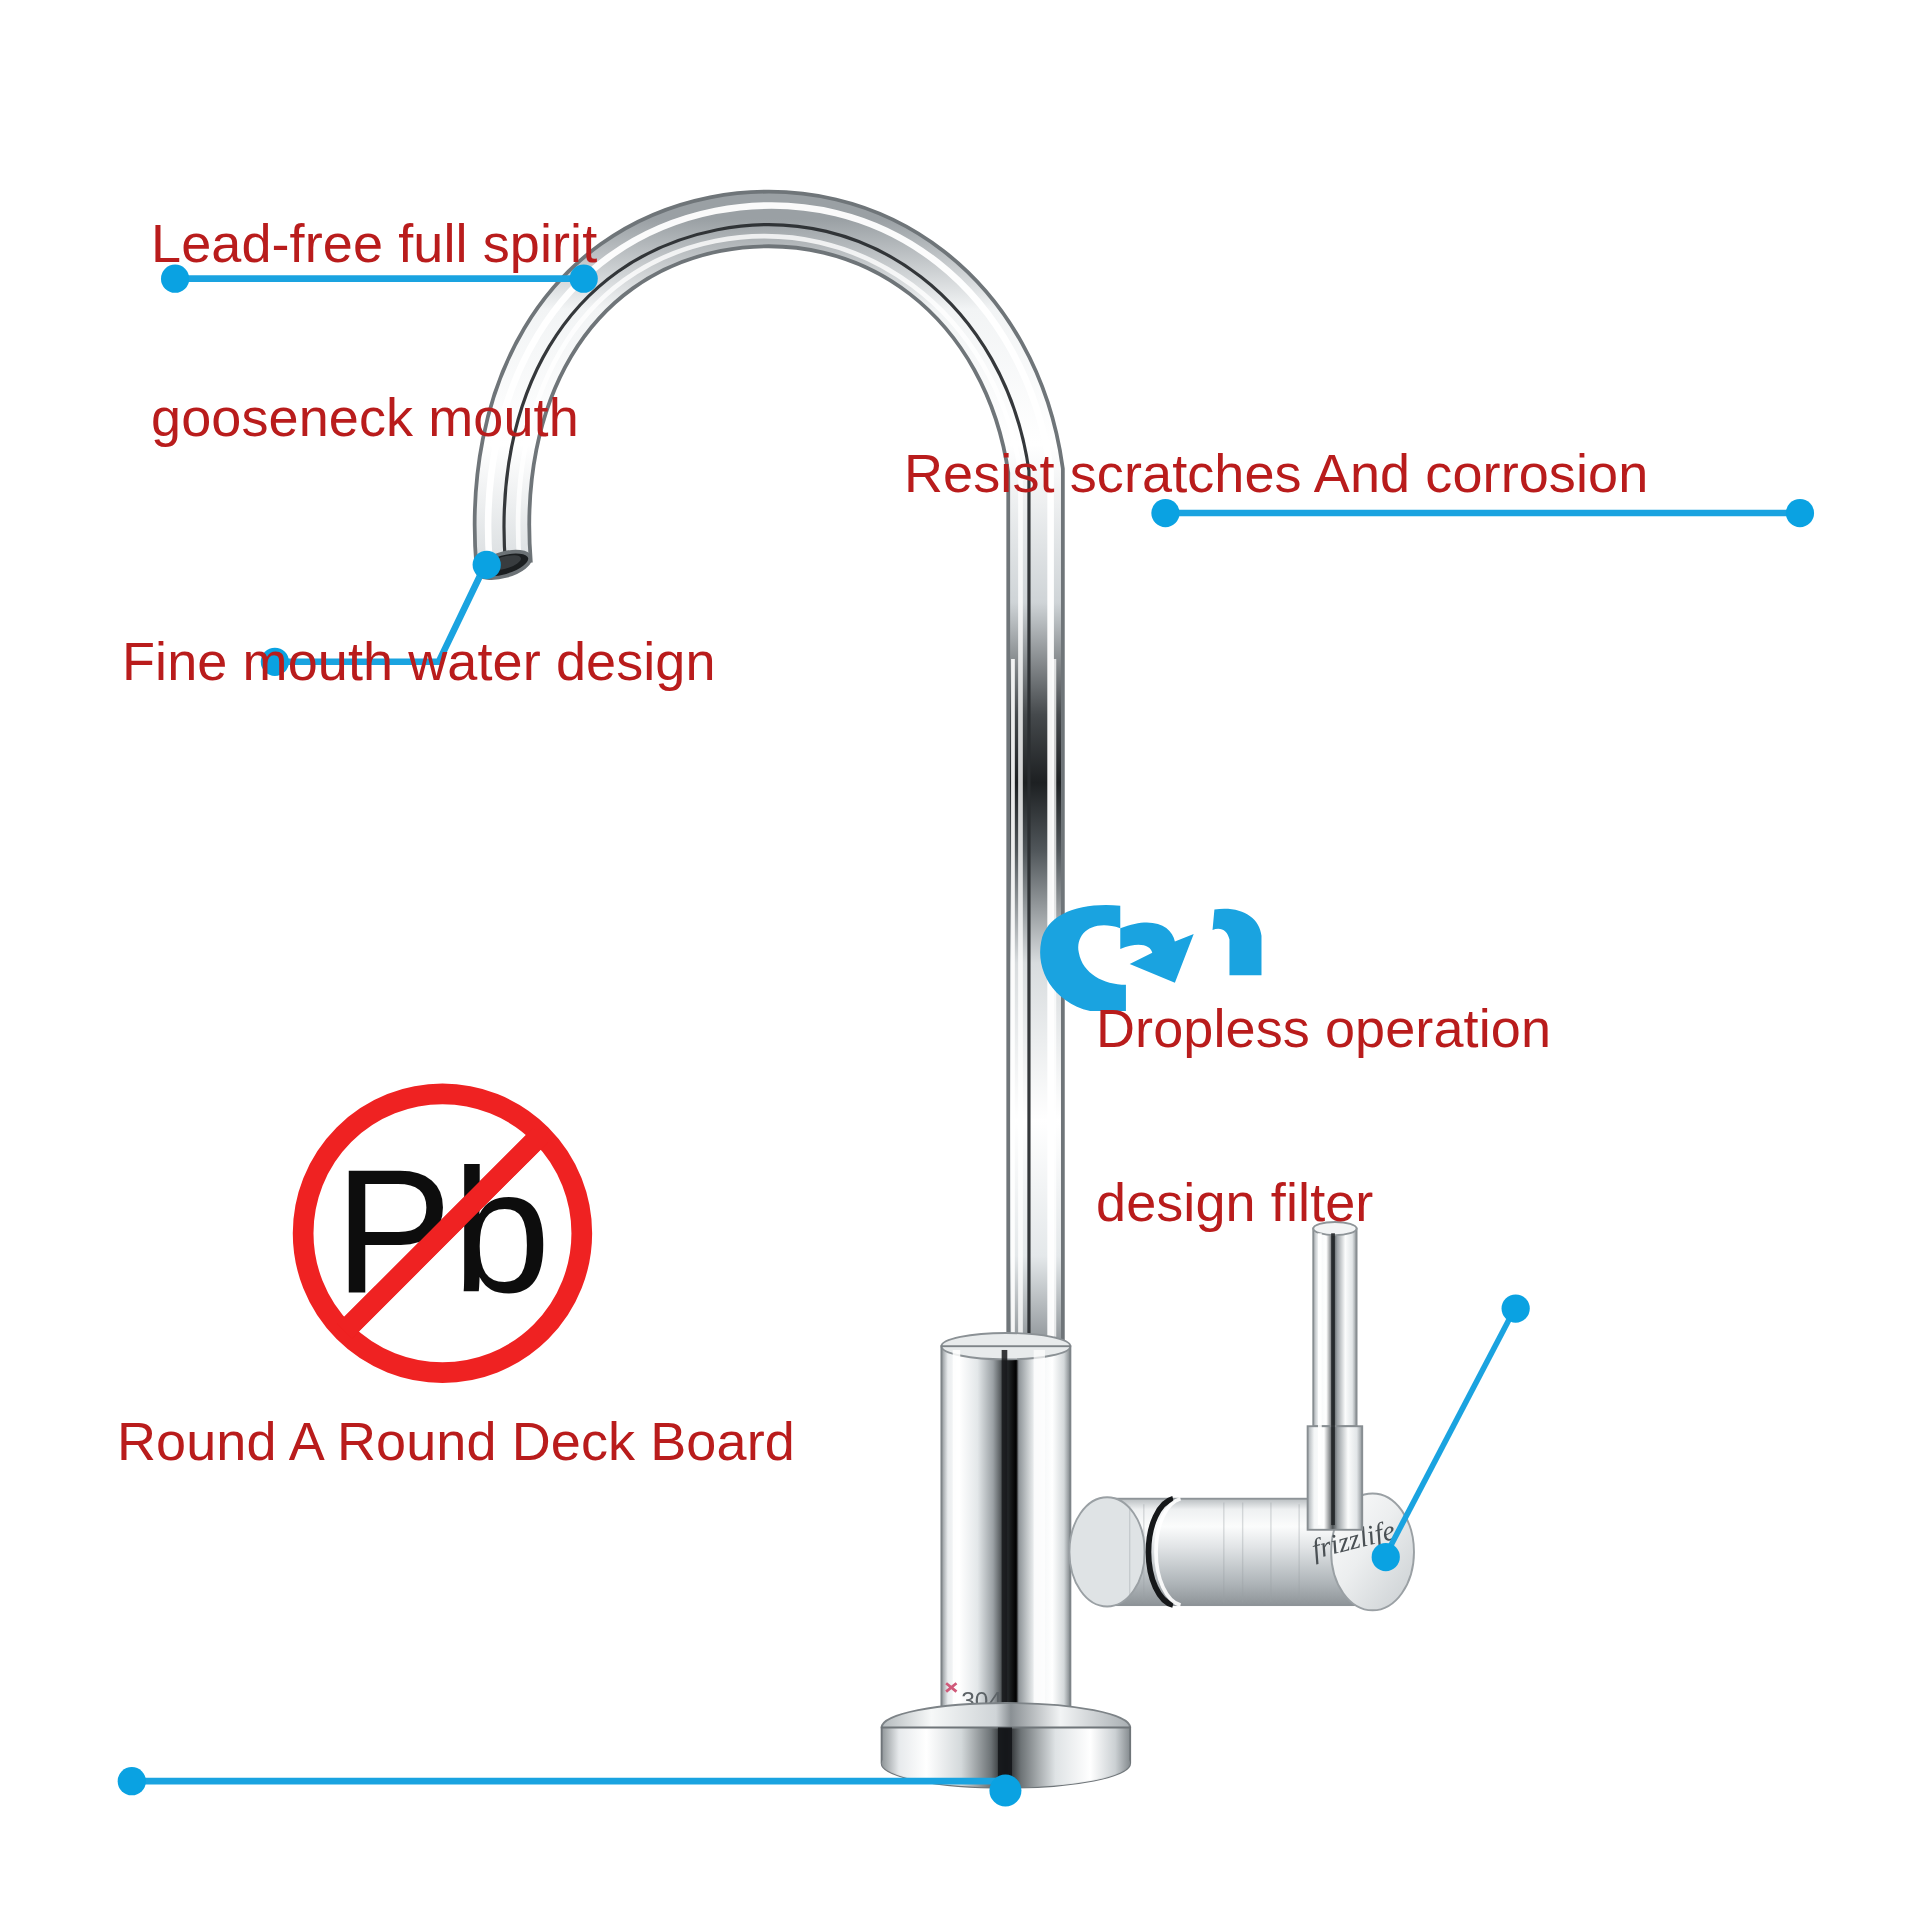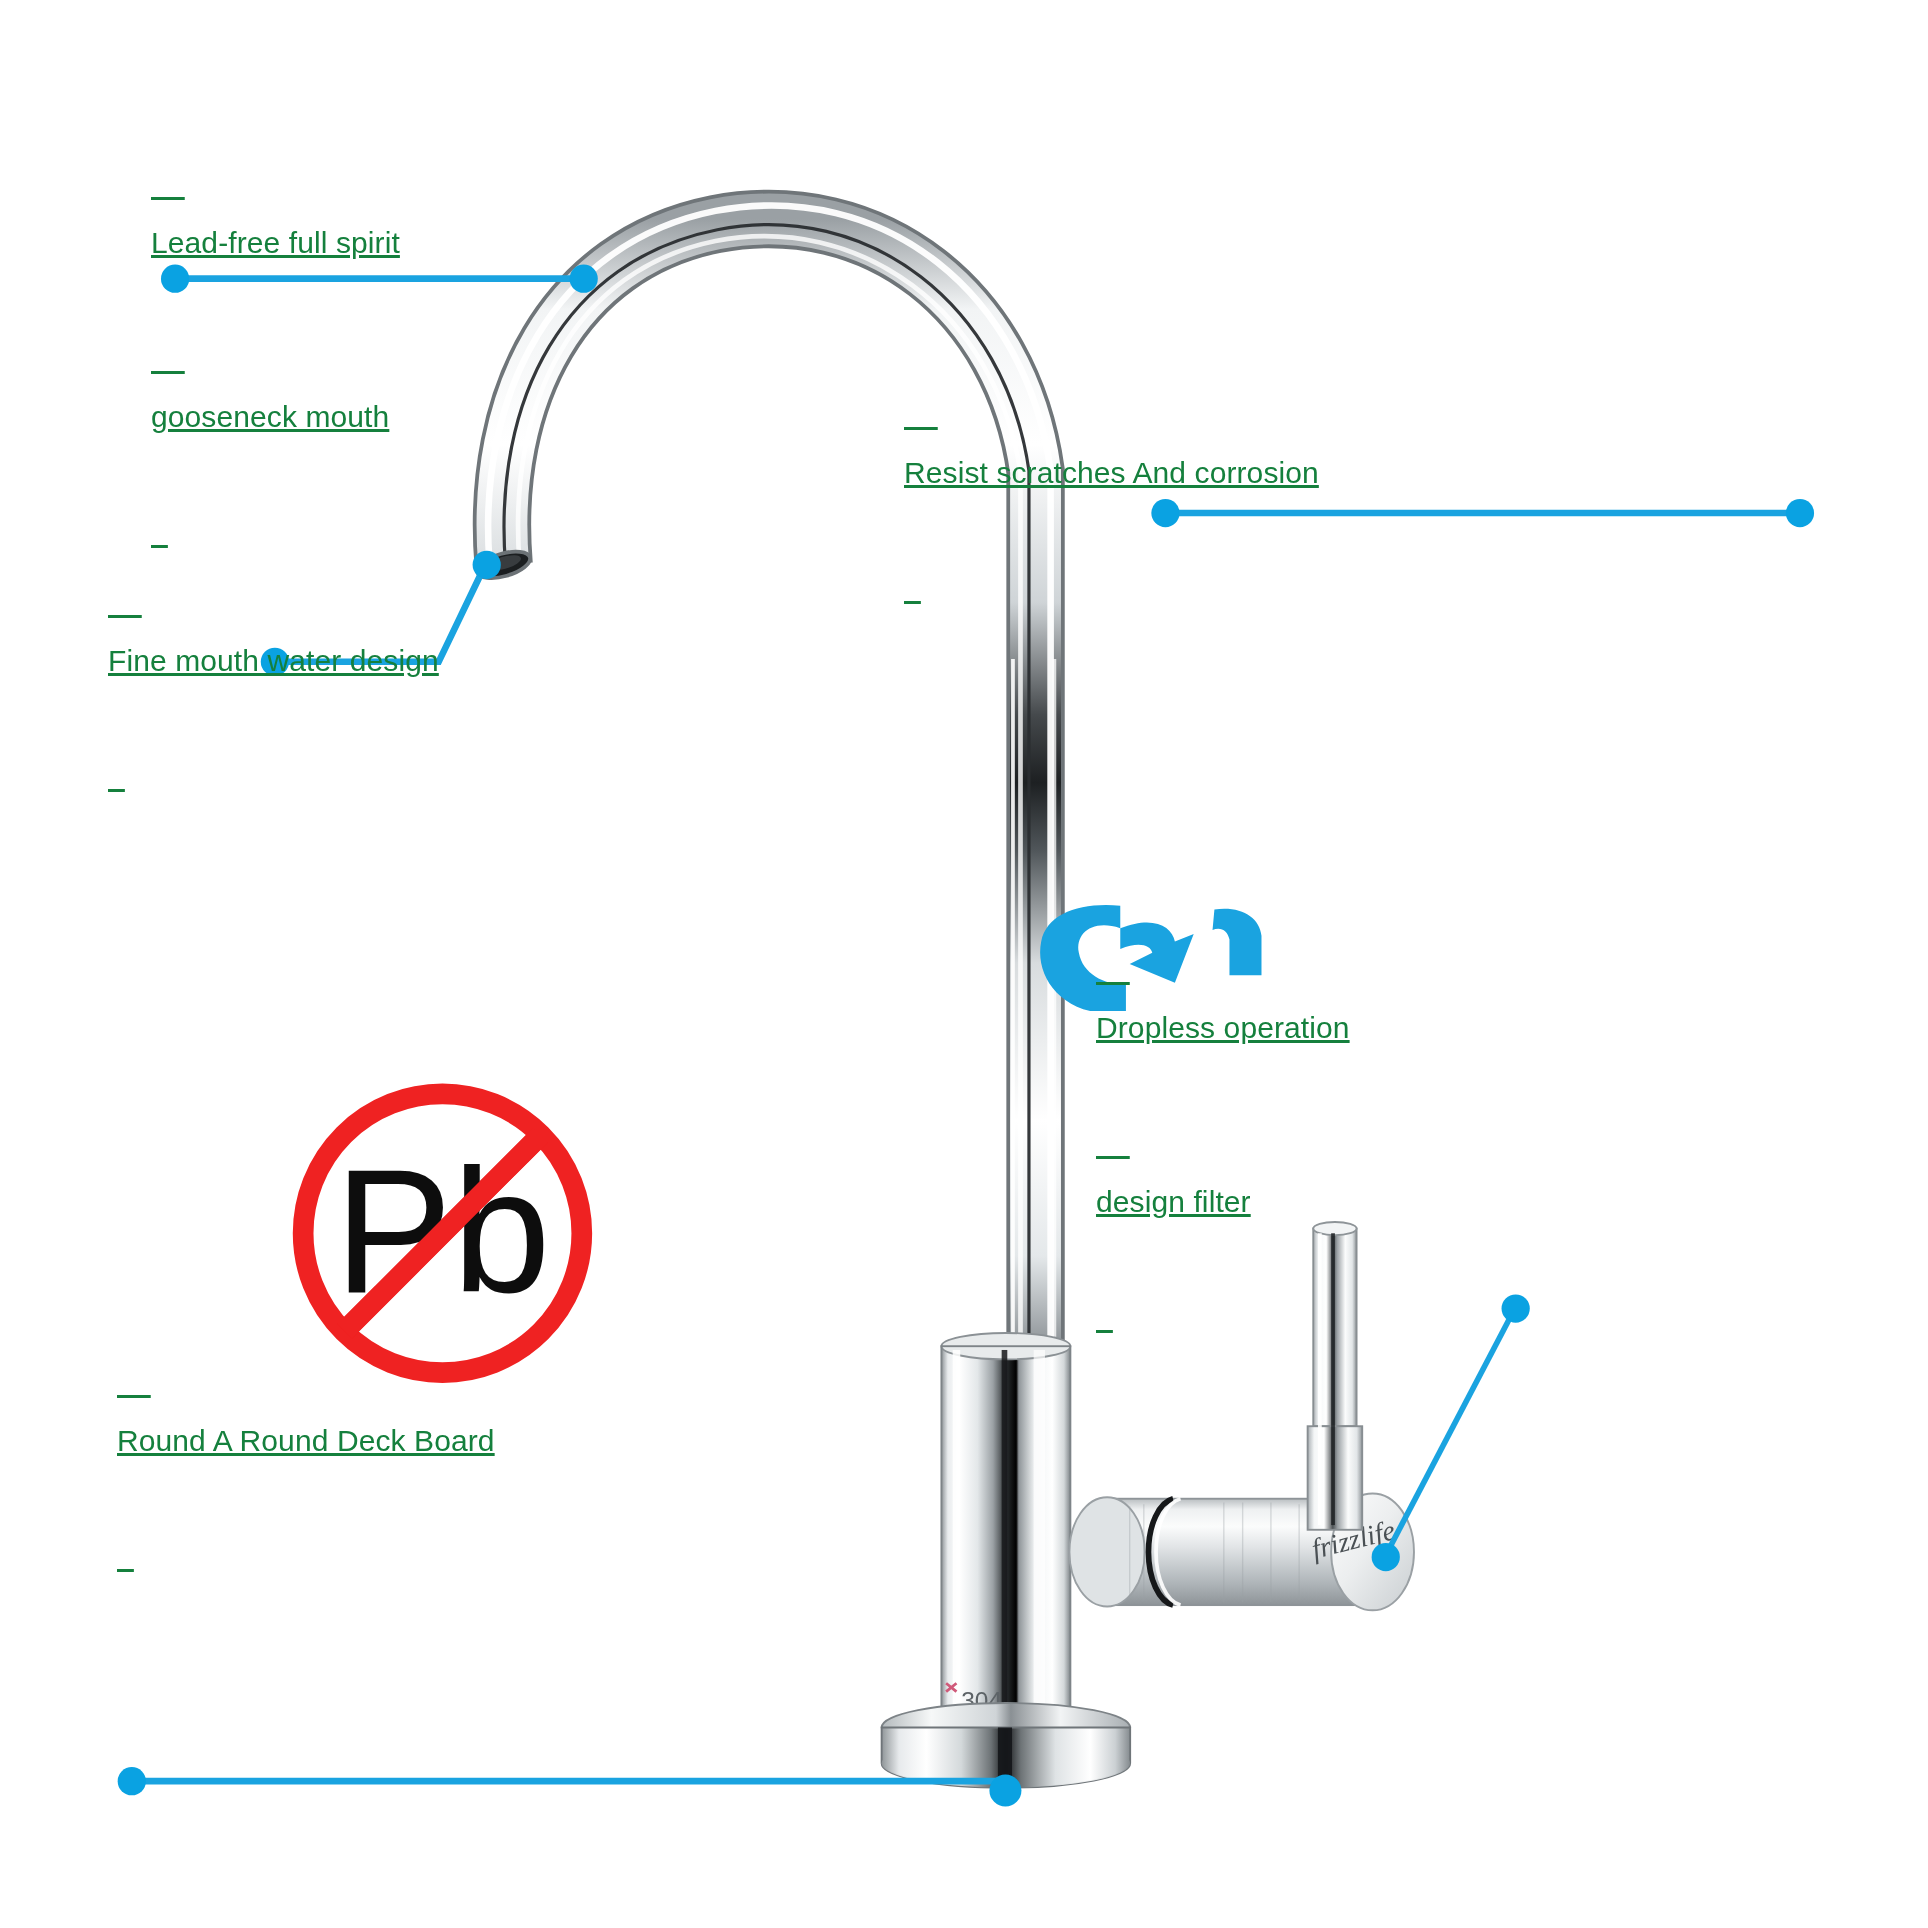--- a/index.html
+++ b/index.html
@@ -7,31 +7,30 @@
   body{
     width:1928px;height:1928px;
     font-family:"Liberation Sans","DejaVu Sans",sans-serif;
     -webkit-font-smoothing:antialiased;
     overflow:hidden;
   }
   #stage{position:relative;width:1928px;height:1928px;background:#fff;}
   #art{position:absolute;left:0;top:0;width:1928px;height:1928px;}
   .lbl{
     position:absolute;
-    color:#15803d;
-    font-size:30px;
+    color:#b91c1c;
+    font-size:54px;
     line-height:58px;
     font-weight:400;
     white-space:pre;
     letter-spacing:0.1px;
-    text-decoration:underline;
   }
   .lbl span{display:block;}
   #lbl-gooseneck{left:151px;top:98px;}
-  #lbl-finemouth{left:108px;top:516px;}
+  #lbl-finemouth{left:122px;top:516px;}
   #lbl-resist{left:904px;top:328px;}
   #lbl-rotation{left:972px;top:670px;}
   #lbl-dropless{left:1096px;top:883px;}
   #lbl-deck{left:117px;top:1296px;}
 </style>
 </head>
 <body>
 
 <div id="stage">
 

